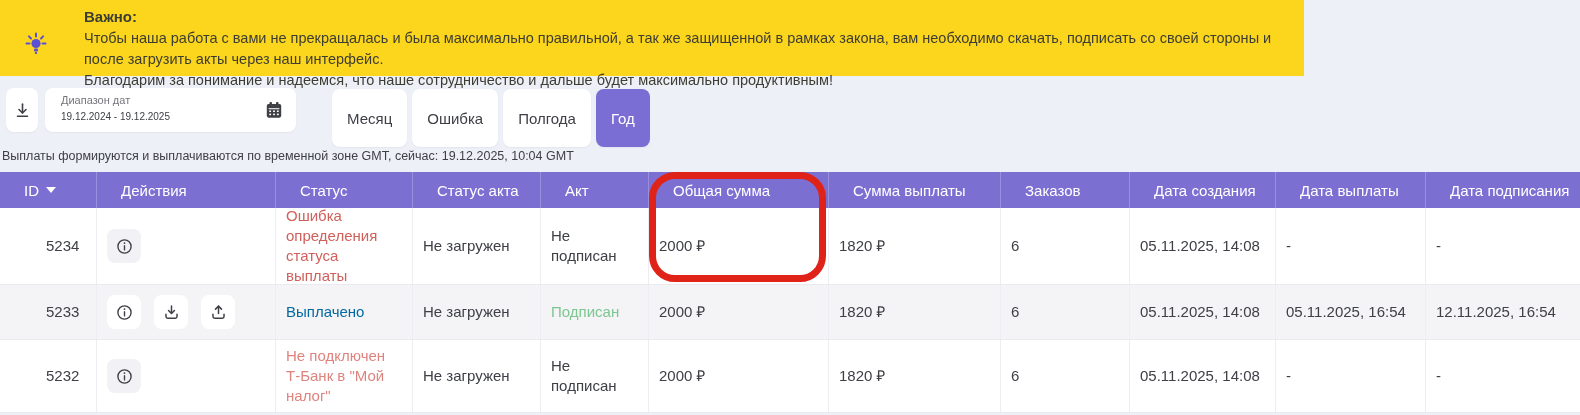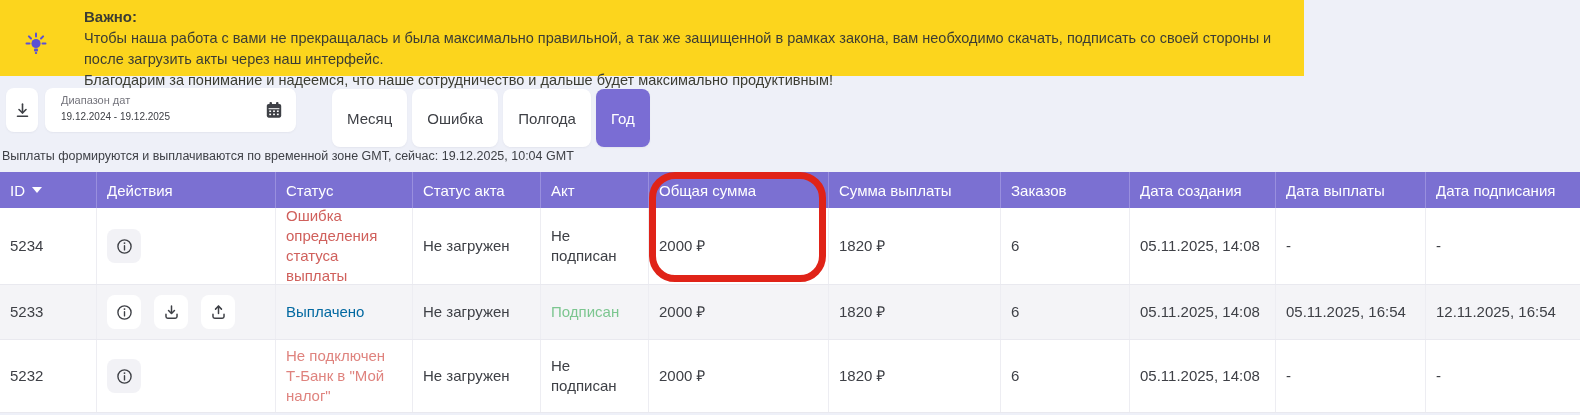--- a/index.html
+++ b/index.html
@@ -53,38 +53,38 @@
   .grid-row {
     display:grid;
     grid-template-columns:96px 179px 137px 128px 108px 180px 172px 129px 146px 150px 155px;
     width:1580px;
   }
   .thead {
     position:absolute; left:0; top:172px; height:36px;
     background:#7b70d2; color:#ffffff;
   }
   .th {
-    display:flex; align-items:center; padding-left:10px;
+    display:flex; align-items:center; padding-left:24px;
     font-size:15px; border-left:1px solid #998fde; cursor:pointer;
     overflow:hidden; white-space:nowrap;
   }
   .th:first-child { border-left:none; }
   .caret { display:inline-block; margin-left:7px; width:0; height:0;
     border-left:5px solid transparent; border-right:5px solid transparent;
     border-top:6px solid #ffffff; }
   .tbody { position:absolute; left:0; top:208px; }
   .tr { background:#ffffff; border-bottom:1px solid #e9e9ef; }
   .tr.alt { background:#f4f4f7; }
   .tr-0 { height:77px; } .tr-1 { height:55px; } .tr-2 { height:73px; }
   .td {
     display:flex; align-items:center; padding:12px 10px;
     font-size:15px; line-height:20px; border-left:1px solid #ededf2;
     overflow:hidden;
   }
-  .td:first-child { border-left:none; }
+  .td:first-child { border-left:none;margin-left:36px; }
   .actions { gap:13px; }
   .act-btn {
     width:34px; height:34px; border:none; border-radius:8px;
     background:#f2f2f6; display:flex; align-items:center; justify-content:center;
     cursor:pointer; flex:0 0 auto;
   }
   .tr.alt .act-btn { background:#ffffff; }
 
   
   .annotation {

